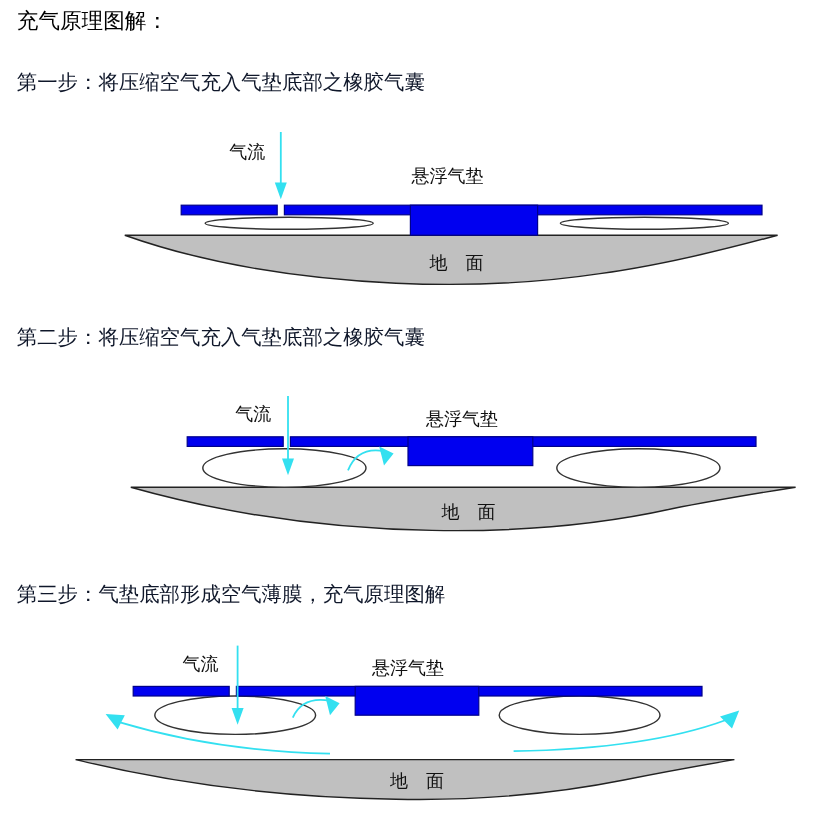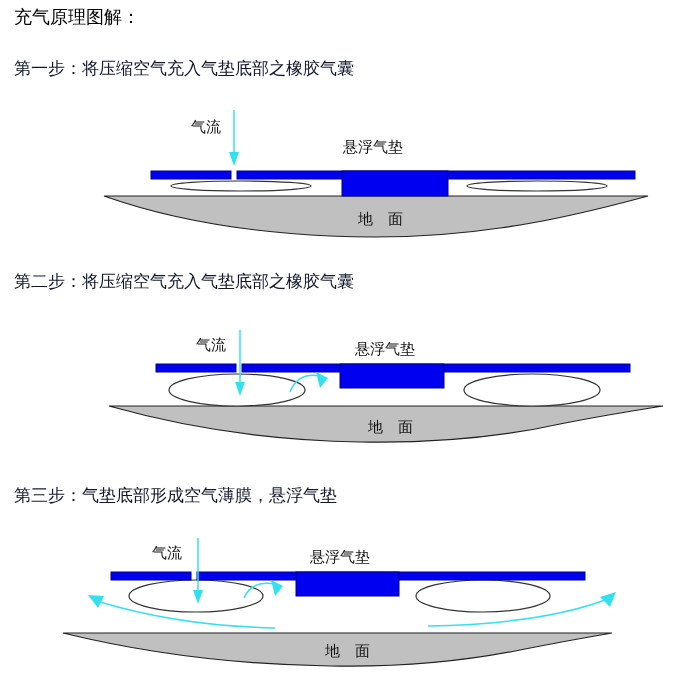--- a/index.html
+++ b/index.html
@@ -58,21 +58,21 @@
   <rect x="340" y="44" width="104" height="24" fill="#0000f0" stroke="#00008a" stroke-width="1"></rect>
 
   <line x1="240" y1="10" x2="240" y2="64" stroke="#33e0f0" stroke-width="1.5"></line>
   <path d="M235,62 L245,62 L240,76 Z" fill="#33e0f0"></path>
   <path d="M290,72 Q298,52 320,56" fill="none" stroke="#33e0f0" stroke-width="1.5"></path>
   <path d="M316,52 L328,58 L320,68 Z" fill="#33e0f0"></path>
   <text class="lbl" x="196" y="30">气流</text>
   <text class="lbl" x="355" y="34">悬浮气垫</text>
 </svg>
 
-<div class="step" id="step3">第三步：气垫底部形成空气薄膜，悬浮气垫</div>
+<div class="step" id="step3">第三步：气垫底部形成空气薄膜，充气原理图解</div>
 <svg class="diagram" style="top:530px" width="688" height="149" viewBox="0 0 688 149">
 
   <path d="M63,103 L612,103 Q560,112 520,120 Q430,138 330,136 Q190,134 63,103 Z" fill="#c0c0c0" stroke="#222" stroke-width="1.2"></path>
   <text class="lbl" x="325" y="126">地　面</text>
 
   <ellipse cx="196" cy="66" rx="67" ry="16" fill="#fff" stroke="#333" stroke-width="1.2"></ellipse>
   <ellipse cx="483" cy="66" rx="67" ry="16" fill="#fff" stroke="#333" stroke-width="1.2"></ellipse>
 
   <rect x="111" y="42" width="80" height="8" fill="#0000f0" stroke="#00008a" stroke-width="1"></rect>
   <rect x="197" y="42" width="388" height="8" fill="#0000f0" stroke="#00008a" stroke-width="1"></rect>

